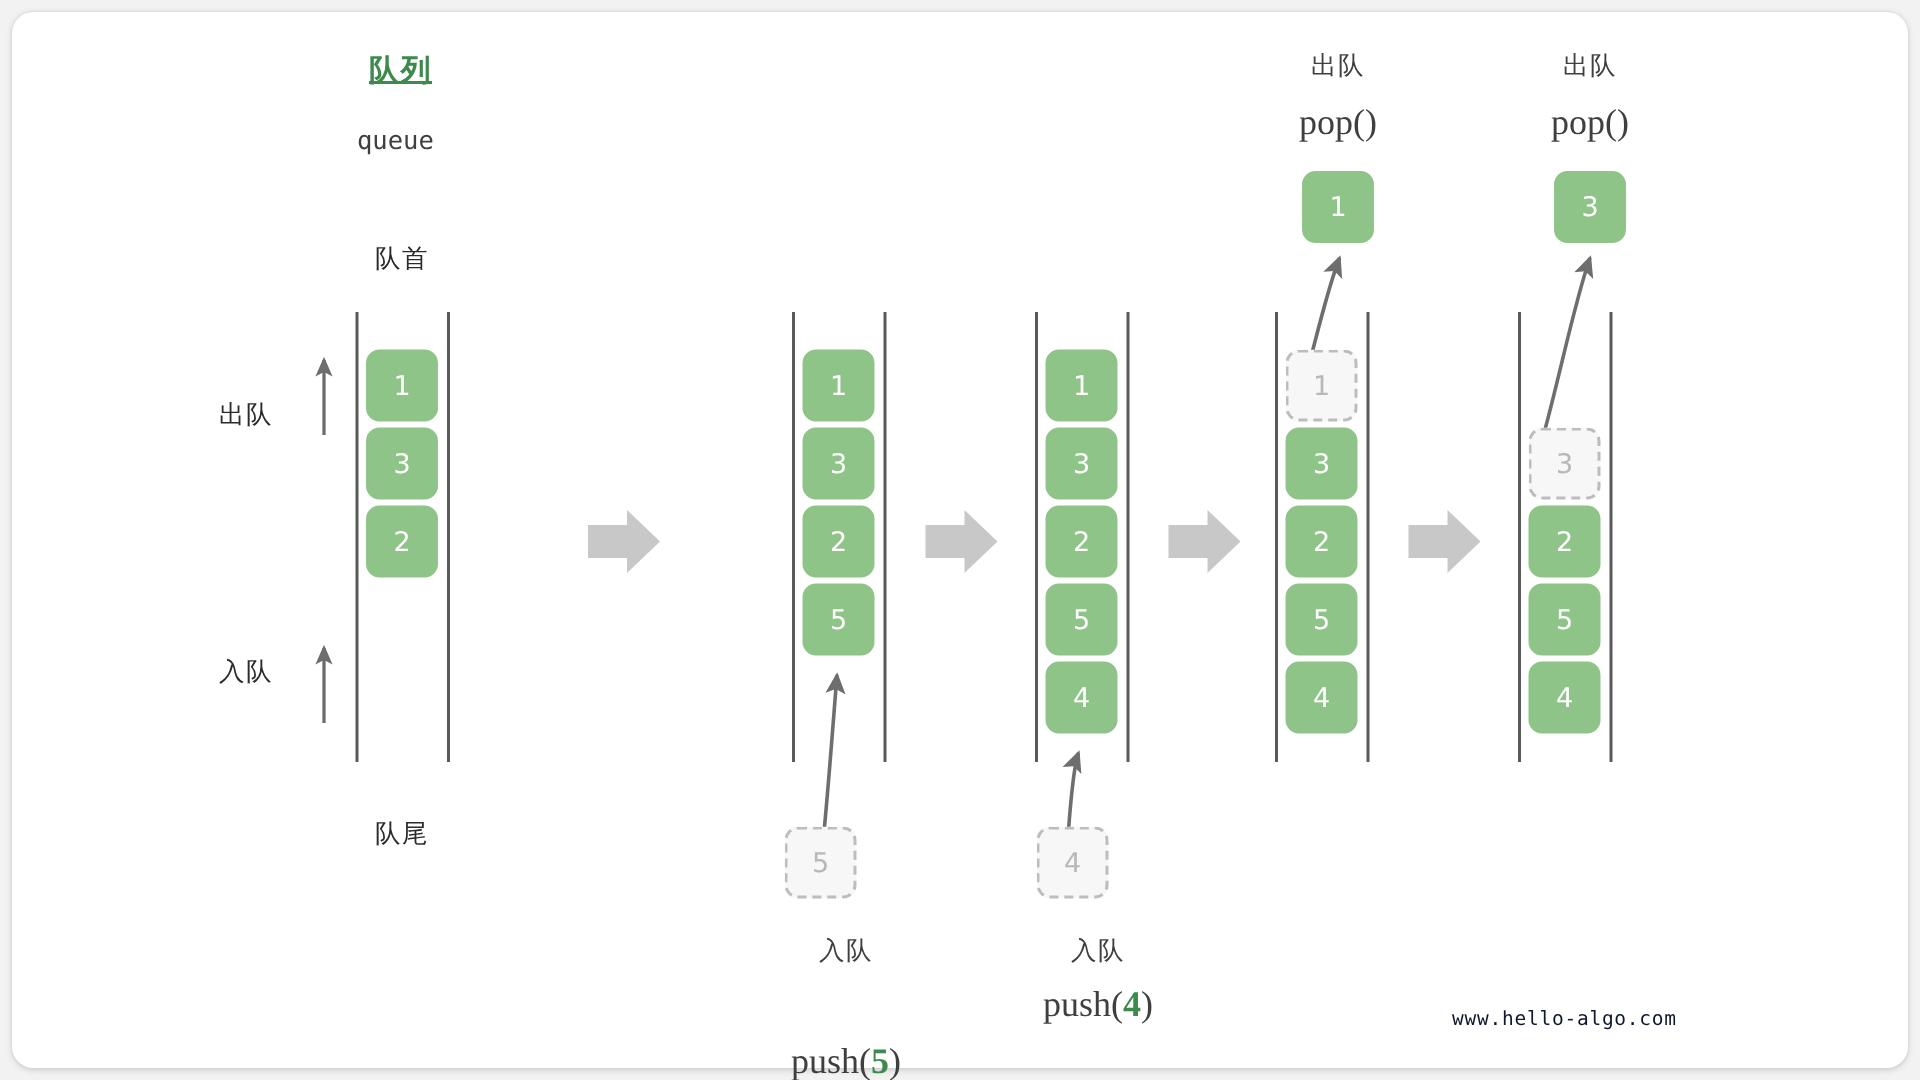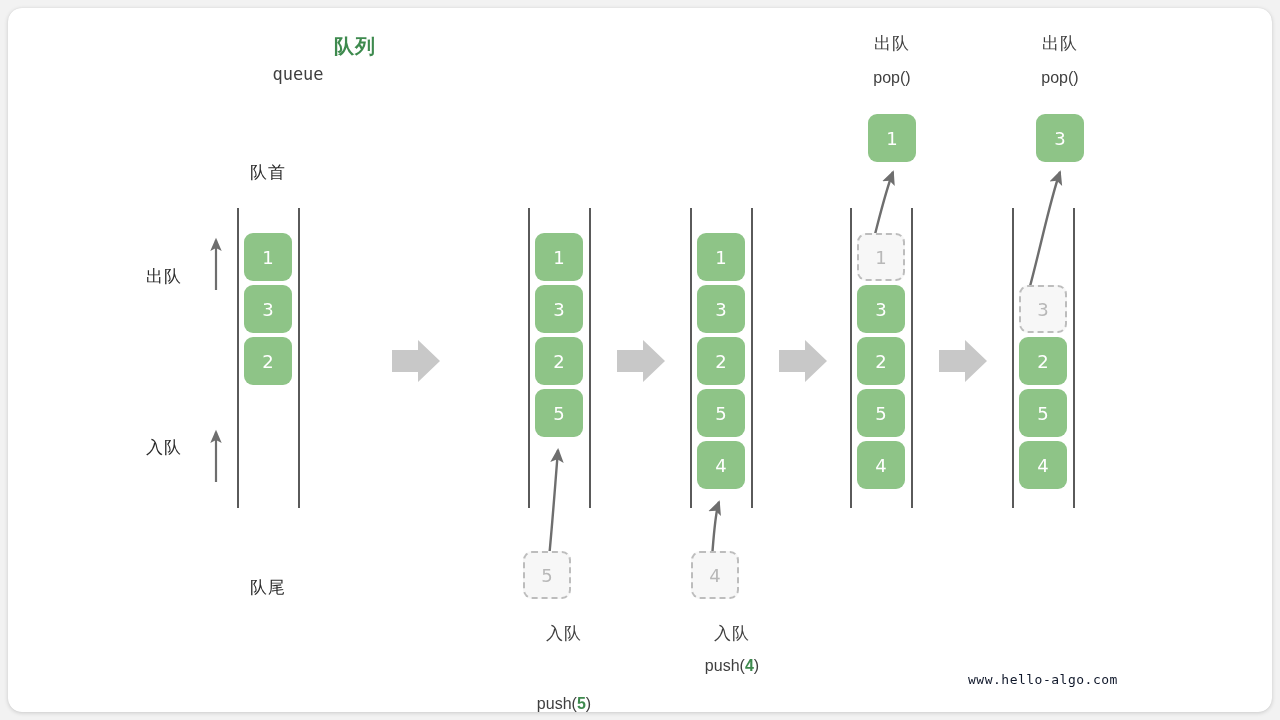--- a/index.html
+++ b/index.html
@@ -54,22 +54,22 @@
     font-weight: normal;
     color: #2b2b2b;
     letter-spacing: 1px;
   }
   .op-cn {
     font-size: 17px;
     color: #3f3f3f;
     letter-spacing: 1px;
   }
   .op-code {
-    font-family: Liberation Sans, sans-serif;
-    font-size: 16px;
+    font-family: Liberation Serif, serif;
+    font-size: 24px;
     color: #3f3f3f;
   }
   .op-code .num { color: #3e8a4e; font-weight: bold; }
   .watermark {
     font-family: "DejaVu Sans Mono", "Liberation Mono", monospace;
     font-size: 13px;
     color: #0f172a;
     letter-spacing: 0.5px;
   }
 
@@ -152,25 +152,25 @@
     <g>
       <path d="M874,238 C880,215 886,190 893,172" stroke="#6e6e6e" stroke-width="2.4" fill="none" marker-end="url(#mArrow)"></path>
     </g>
     <g>
       <path d="M1029,290 C1040,250 1050,200 1060,172" stroke="#6e6e6e" stroke-width="2.4" fill="none" marker-end="url(#mArrow)"></path>
     </g>
   </svg>
 
   <div class="layer">
 
-    <div class="t title-cn" style="left:256px; top:33px; width:120px; text-align:right;">队列</div>
-    <div class="t title-en" style="left:238px; top:64px; width:120px; text-align:center;">queue</div>
+    <div class="t title-cn" style="left:246px; top:33px; width:120px; text-align:left;text-decoration:underline;">队列</div>
+    <div class="t title-en" style="left:238px; top:84px; width:120px; text-align:left;">queue</div>
 
     <div class="t lbl-bold" style="left:238px; top:161px; width:60px; text-align:center;">队首</div>
-    <div class="t lbl-bold" style="left:238px; top:544px; width:60px; text-align:center;margin-top:32px;">队尾</div>
+    <div class="t lbl-bold" style="left:238px; top:544px; width:60px; text-align:center;">队尾</div>
 
     <div class="t lbl-bold" style="left:146px; top:265px;">出队</div>
     <div class="t lbl-bold" style="left:146px; top:436px;">入队</div>
 
     <div>
       <div class="box" style="left:244px; top:233px;">1</div>
       <div class="box" style="left:244px; top:285px;">3</div>
       <div class="box" style="left:244px; top:337px;">2</div>
     </div>
 

